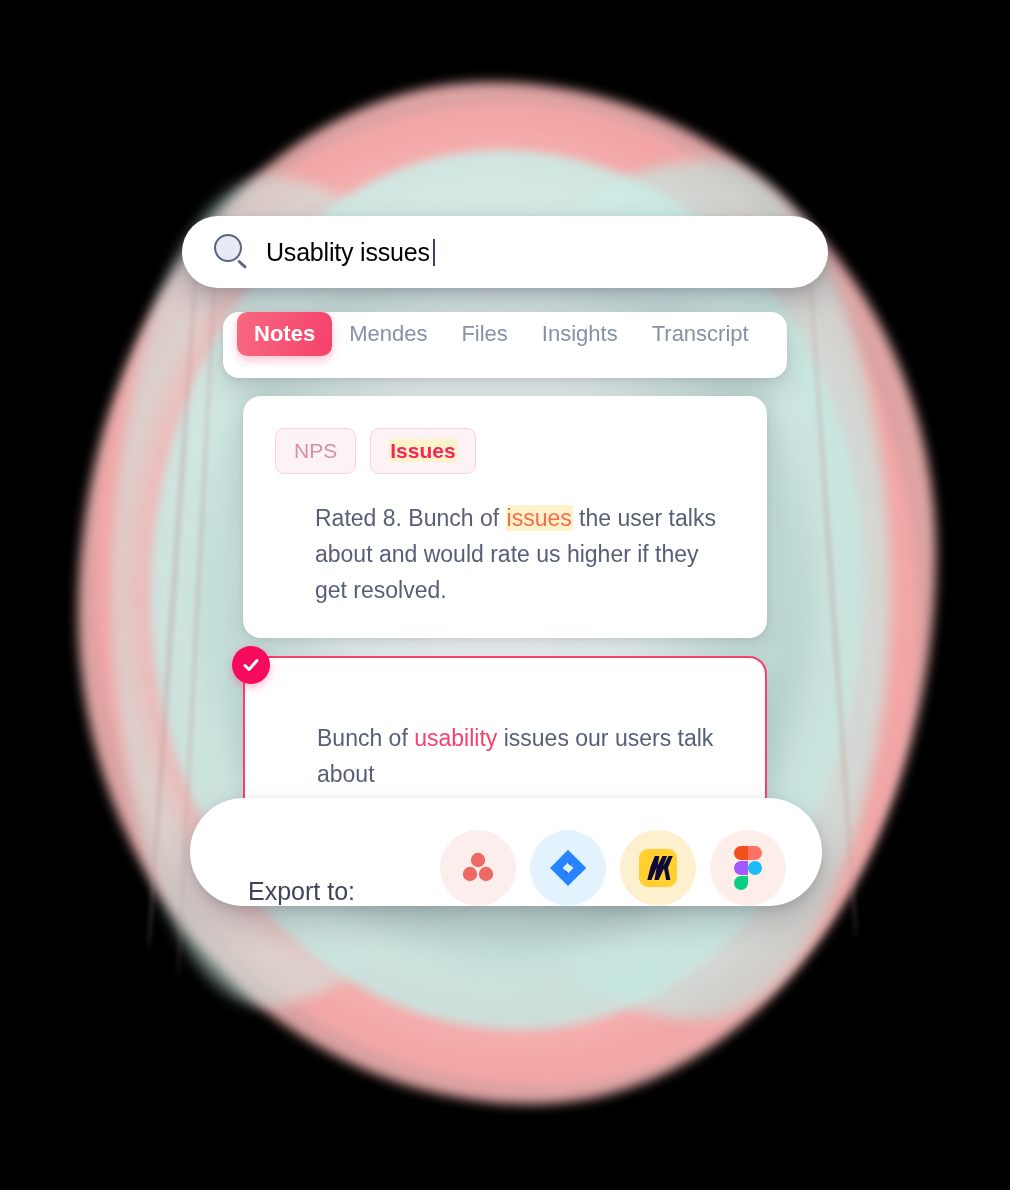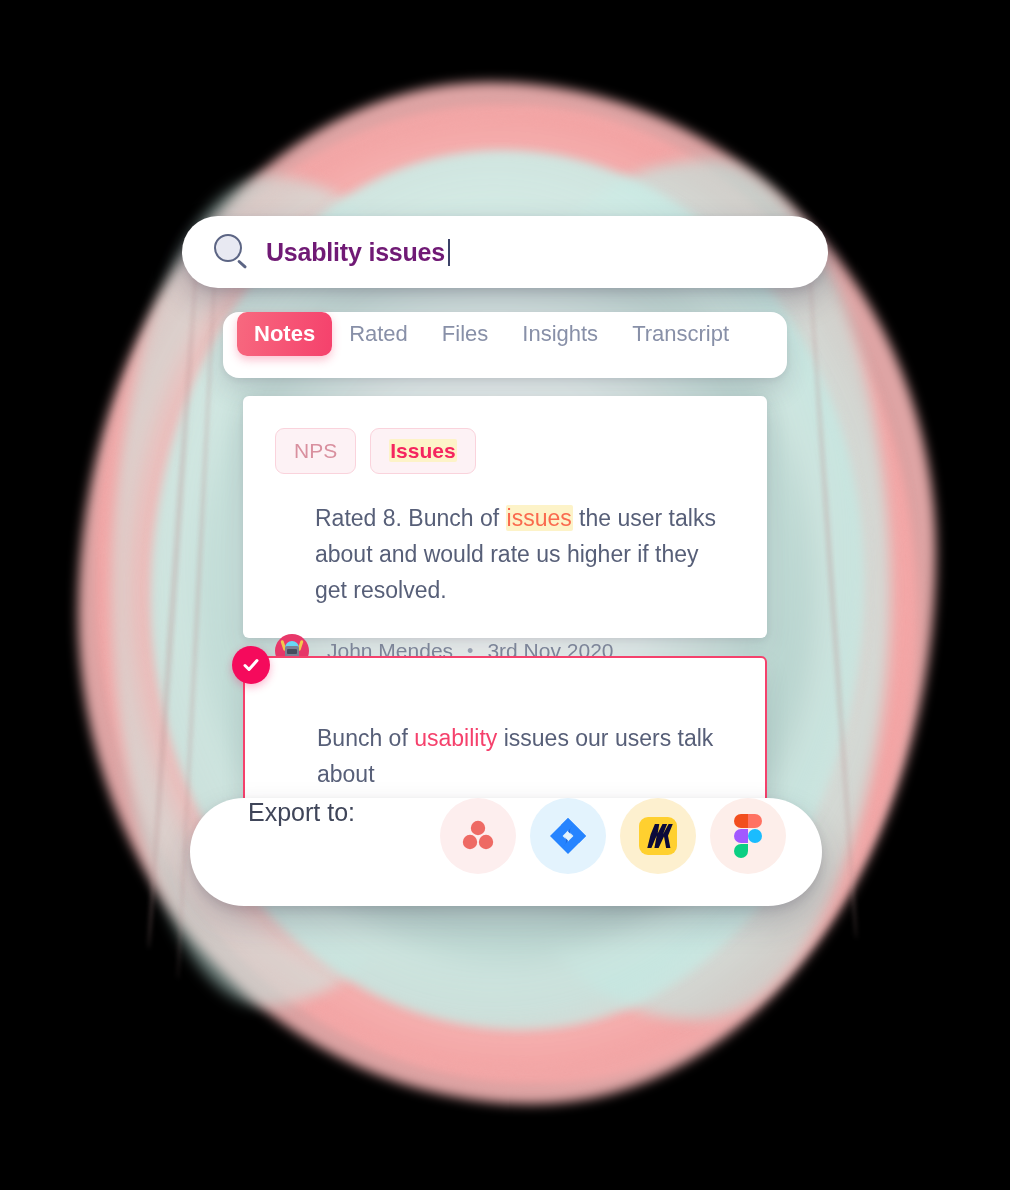--- a/index.html
+++ b/index.html
@@ -157,22 +157,22 @@
     left: 26px; top: 26px;
     width: 11px; height: 3px;
     background: #5c6584;
     border-radius: 2px;
     transform: rotate(42deg);
     transform-origin: left center;
   }
 
   #search-value {
     font-size: 25px;
-    font-weight: bold;
-    color: #701a75;
+    font-weight: normal;
+    color: #000000;
     letter-spacing: -0.2px;
     white-space: nowrap;
   }
   #search-caret {
     display: inline-block;
     width: 2px;
     height: 27px;
     background: #3c4268;
     margin-left: 3px;
     vertical-align: -5px;
@@ -201,21 +201,21 @@
     background: linear-gradient(100deg, #f7697f 0%, #f5416c 100%);
     color: #ffffff;
     font-weight: bold;
     box-shadow: 0 4px 10px rgba(245,65,108,0.32);
   }
 
   
   .note-card {
     position: absolute;
     background: #ffffff;
-    border-radius: 6px;
+    border-radius: 18px;
     box-shadow: 0 10px 24px rgba(45,35,60,0.13), 0 2px 6px rgba(45,35,60,0.07);
   }
   #note-card-1 {
     left: 243px; top: 396px;
     width: 524px; height: 242px;
     padding: 32px 32px 0 32px;
   }
   #note-card-2 {
     left: 243px; top: 656px;
     width: 524px; height: 200px;
@@ -316,21 +316,21 @@
   .dot-sep { margin: 0 14px; color: #9aa1b2; font-size: 18px; }
 
   
   #export-bar {
     position: absolute;
     left: 190px; top: 798px;
     width: 632px; height: 108px;
     background: #ffffff;
     border-radius: 54px;
     display: flex;
-    align-items: flex-start;
+    align-items: flex-end;
     padding: 0 36px 0 58px;
     box-shadow: 0 16px 32px rgba(45,35,60,0.22), 0 4px 10px rgba(45,35,60,0.12);
     z-index: 10;
   }
   #export-label {
     font-size: 25px;
     color: #3f4559;
     flex: 0 0 auto;
   }
   #export-icons {
@@ -374,50 +374,37 @@
       <div class="mg-circle"></div>
       <div class="mg-handle"></div>
     </div>
     <div>
       <span id="search-value" title="Search notes">Usablity issues</span><span id="search-caret"></span>
     </div>
   </div>
 
   <div id="tab-bar">
     <div class="tab active">Notes</div>
-    <div class="tab">Rated</div>
+    <div class="tab">Mendes</div>
     <div class="tab">Files</div>
     <div class="tab">Insights</div>
     <div class="tab">Transcript</div>
   </div>
 
   <div class="note-card" id="note-card-1">
     <div class="tag-row">
       <div class="tag">
         <span>NPS</span>
       </div>
       <div class="tag">
         <span class="hl">Issues</span>
       </div>
     </div>
     <div class="note-body">
       <span>Rated 8. Bunch of </span><span class="hl-soft">issues</span><span> the user talks about and would rate us higher if they get resolved.</span>
-    </div>
-    <div class="note-meta">
-      <div class="avatar">
-        <div class="ant-l"></div>
-          <div class="ant-r"></div>
-        <div class="helmet"></div>
-          <div class="face"></div>
-        <div class="visor"></div>
-          <div class="body"></div>
-      </div>
-      <span>John Mendes</span>
-      <span class="dot-sep">•</span>
-      <span>3rd Nov 2020</span>
     </div>
   </div>
 
   <div id="check-badge">
     <svg width="20" height="20" viewBox="0 0 20 20" aria-hidden="true">
       <path d="M4 10.5 L8 14.5 L16 5.5" fill="none" stroke="#ffffff" stroke-width="3" stroke-linecap="round" stroke-linejoin="round"></path>
     </svg>
   </div>
 
   <div class="note-card" id="note-card-2">

